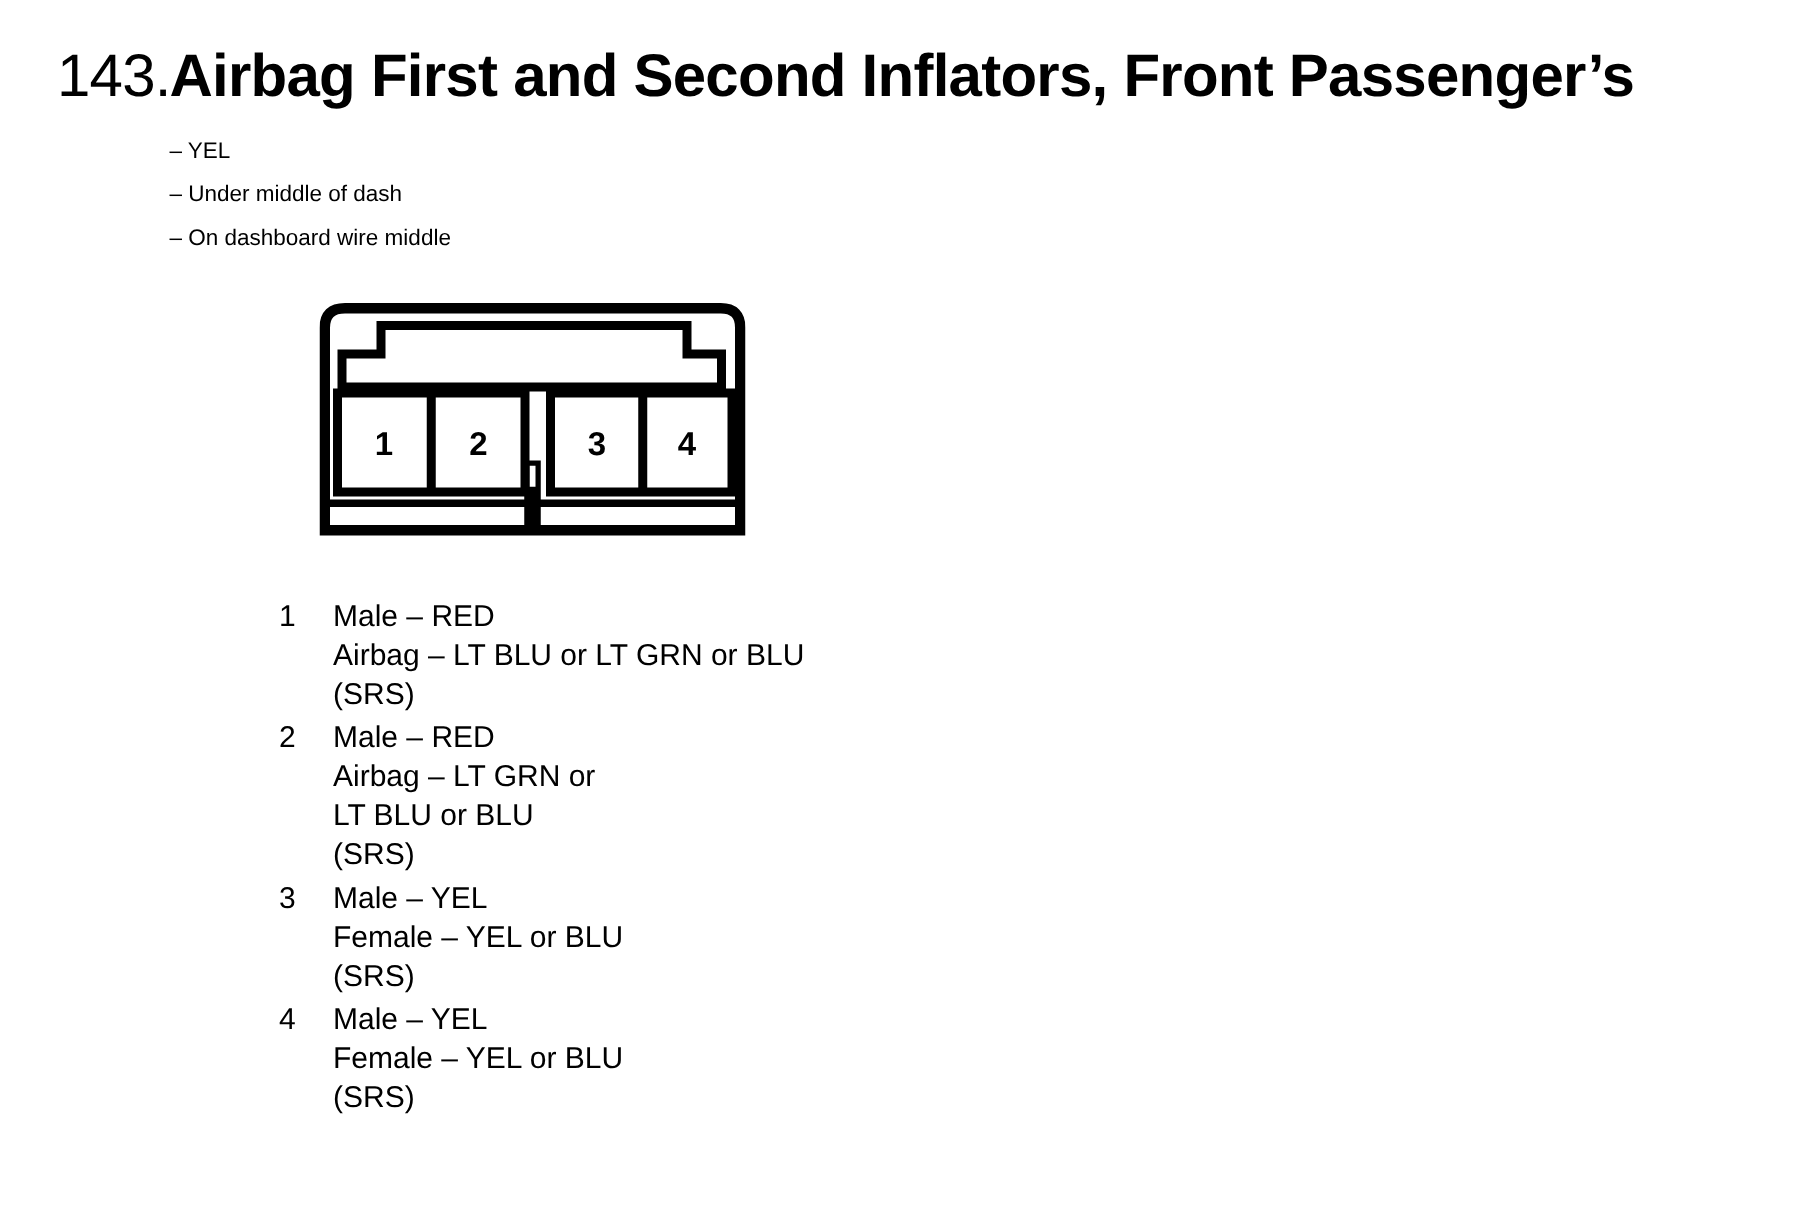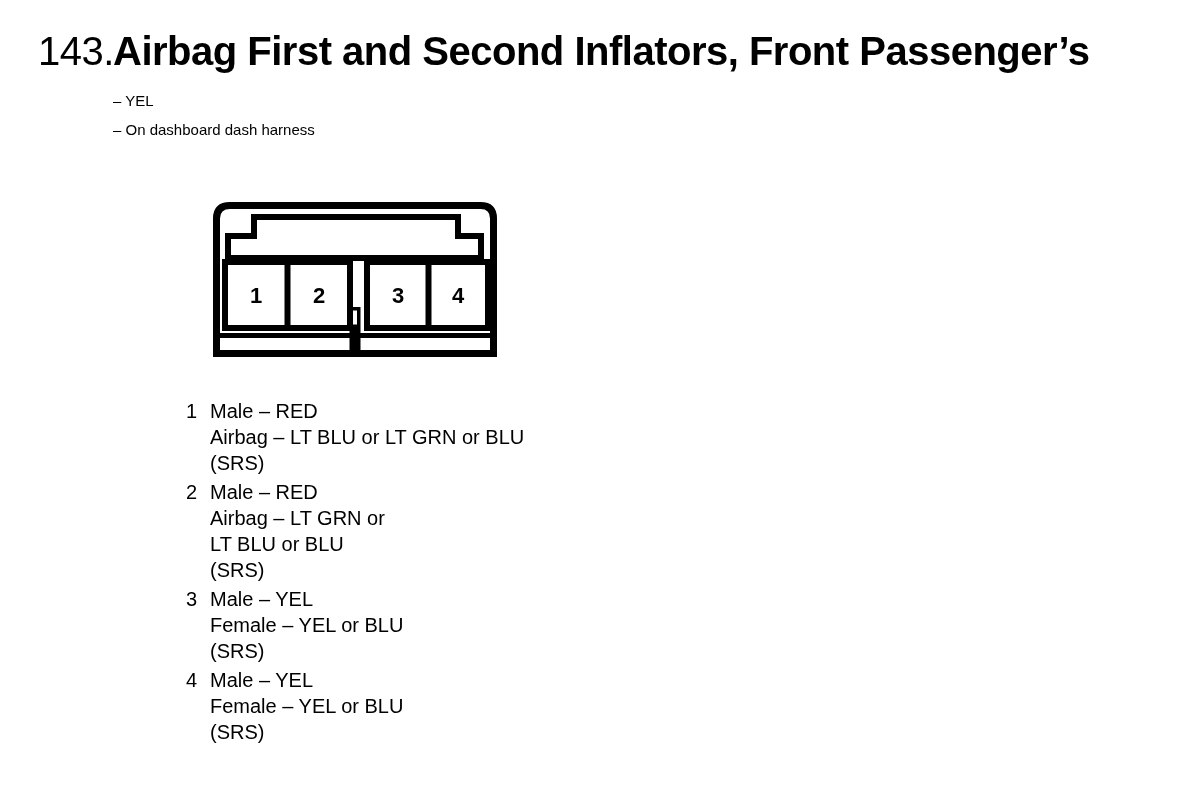--- a/index.html
+++ b/index.html
@@ -44,33 +44,34 @@
     fill:#000000; stroke:none;
   }
 
   
   .legend {
     left:186px; top:398px;
     font-size:20px; line-height:26px;
   }
   .legend-entry { display:flex; margin-bottom:3px; }
   .legend-num { width:24px; flex:0 0 24px; }
-  .legend-lines { white-space:nowrap; }
+  .legend-lines { white-space:nowrap;margin-left:12px; }
 </style>
 </head>
 <body>
 
 <div>
 
   <span class="abs heading-number">143.</span>
   <span class="abs heading-title">Airbag First and Second Inflators, Front Passenger’s</span>
 
   <div class="abs bullets">
     <div>– YEL</div>
-    <div>– On dashboard dash harness</div>
+    <div>– Under middle of dash</div>
+    <div>– On dashboard wire middle</div>
   </div>
 
   <svg class="abs connector-fig" viewBox="0 0 284 156">
 
     <path class="outline" stroke-width="7" d="M17 3.5 H267.5 Q280.5 3.5 280.5 16.5 V151.5 H3.5 V16.5 Q3.5 3.5 17 3.5 Z"></path>
 
     <path class="outline" stroke-width="6" d="M15 56 V34 H41 V15 H245 V34 H268 V56 Z"></path>
 
     <line x1="6" y1="133.5" x2="278" y2="133.5" stroke="#000000" stroke-width="5"></line>
 

